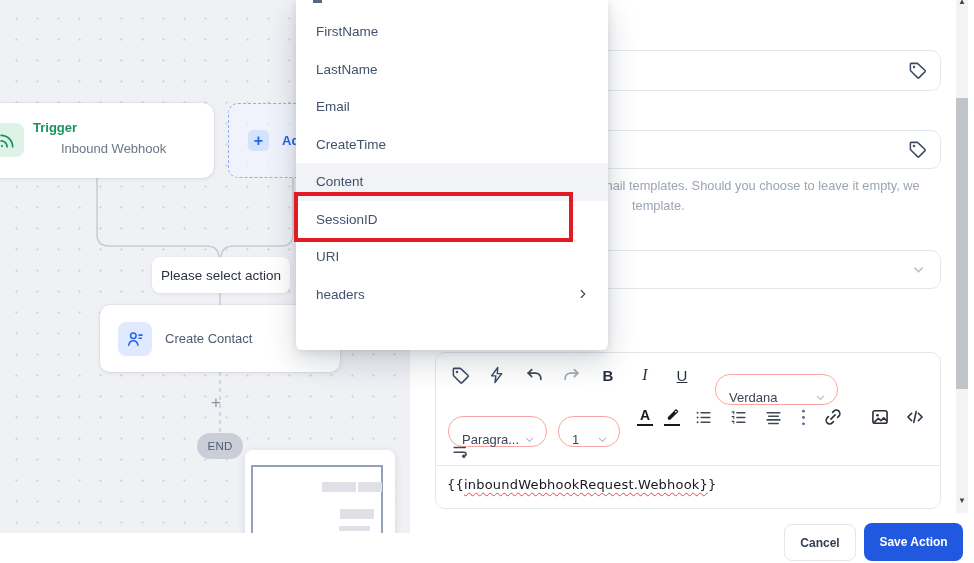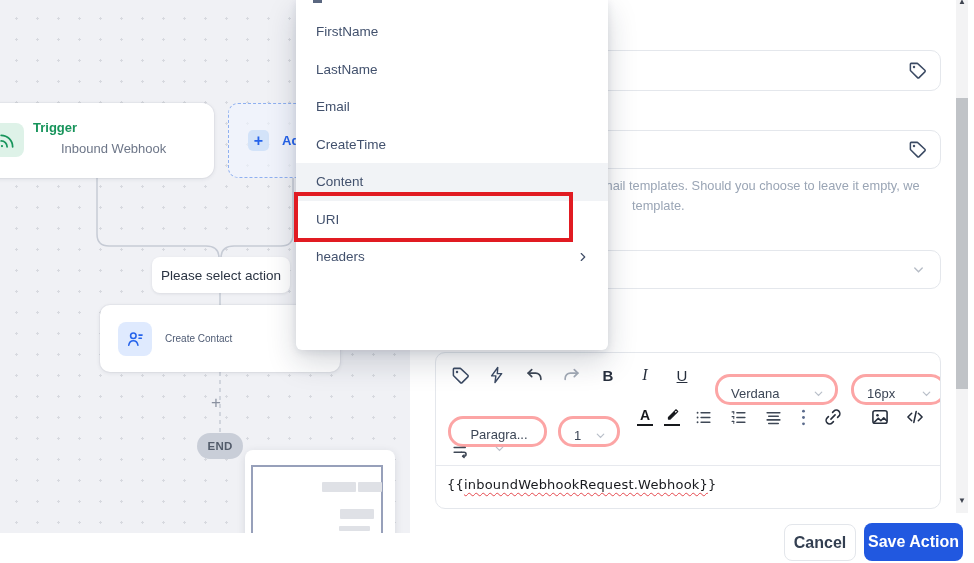--- a/index.html
+++ b/index.html
@@ -23,25 +23,25 @@
   .plus-sq { width:21px; height:21px; border-radius:5px; background:#d3e3f9; color:#2563eb; font-size:16px; font-weight:700;
     display:flex; align-items:center; justify-content:center; line-height:1; }
   .add-label { color:#2563eb; font-weight:700; font-size:13px; }
 
   .select-action { left:152px; top:257px; width:138px; height:36px; background:#fff; border-radius:8px;
     box-shadow:0 1px 3px rgba(29,41,61,.10); display:flex; align-items:center; justify-content:center;
     font-size:13.5px; color:#2a3342; }
 
   .create-card { left:100px; top:305px; width:240px; height:67px; border-radius:10px; display:flex; align-items:center; padding-left:18px; gap:13px; }
   .contact-icon-sq { background:#dfeafe; }
-  .create-label { font-size:10px; color:#4d5a73; }
+  .create-label { font-size:13px; color:#4d5a73; }
 
   .conn-plus { left:211px; top:393px; font-size:17px; color:#8a91a0; }
   .end-pill { left:197px; top:433px; width:46px; height:26px; background:#c9ced8; border-radius:13px;
-    display:flex; align-items:center; justify-content:center; font-size:11.5px; font-weight:700; color:#535c6b; letter-spacing:.3px; }
+    display:flex; align-items:center; justify-content:center; font-size:11.5px; font-weight:400; color:#535c6b; letter-spacing:.3px; }
 
   .preview-card { left:245px; top:450px; width:150px; height:120px; background:#fff; border-radius:8px; box-shadow:0 2px 8px rgba(29,41,61,.12); }
   .preview-rect { left:6px; top:15px; width:132px; height:83px; border:2px solid #97a0ba; background:#fff; }
   .pv-bar { background:#dfe1e6; border-radius:1px; }
 
   
   .panel { left:410px; top:0; width:564px; height:563px; background:#fff; }
   .field { position:absolute; border:1px solid #e4e7ec; border-radius:10px; background:#fff; }
   .field input { border:none; outline:none; width:100%; height:100%; background:transparent; font-size:14px; padding:0 40px 0 14px; color:#2a3342; }
   .tag-btn { position:absolute; right:13px; top:50%; transform:translateY(-50%); width:20px; height:20px; color:#3b4a63; cursor:pointer; display:flex; align-items:center; justify-content:center; }
@@ -52,30 +52,30 @@
   .tb-row { display:flex; align-items:center; padding:0 12px; }
   .tb-row1 { height:44px; gap:13px; }
   .tb-row2 { height:40px; gap:11px; }
   .tb-row3 { height:28px; }
   .tb-btn { width:24px; height:24px; display:flex; align-items:center; justify-content:center; color:#3f4856; cursor:pointer; flex:0 0 auto; }
   .tb-txt { font-size:15px; color:#272f3d; }
   .tb-bold { font-weight:700; font-size:15px; }
   .tb-italic { font-style:italic; font-family:"Liberation Serif",serif; font-size:16px; }
   .tb-under { text-decoration:underline; font-size:15px; }
   .tb-disabled { color:#a3aab6; }
-  .tb-select { height:31px; border:3px solid #fca5a5; border-radius:15px; display:flex; align-items:center; justify-content:space-between;
-    padding:8px 10px 0 13px; font-size:13px; color:#3c4656; cursor:pointer; flex:0 0 auto; background:#fff;margin-top:28px; }
+  .tb-select { height:31px; border:1px solid #fca5a5; border-radius:15px; display:flex; align-items:center; justify-content:space-between;
+    padding:16px 10px 0 13px; font-size:13px; color:#3c4656; cursor:pointer; flex:0 0 auto; background:#fff;margin-top:28px; }
   .tb-select .chev { color:#b9bfc9; }
   .underbar { display:flex; flex-direction:column; align-items:center; gap:2px; cursor:pointer; }
   .underbar .bar { width:16px; height:2.5px; background:#17191d; }
   .ed-content { border-top:1px solid #e7e9ee; height:38px; display:flex; align-items:center; padding:0 11px; font-size:13px; color:#17191d;
     font-family:"DejaVu Sans",sans-serif; letter-spacing:.2px; }
   .squiggle { text-decoration:underline; text-decoration-style:wavy; text-decoration-color:#e5484d; text-decoration-thickness:1px; text-underline-offset:3px; }
 
-  .btn { border-radius:8px; font-size:16px; display:flex; align-items:center; justify-content:center; cursor:pointer; }
+  .btn { border-radius:8px; font-size:12px; display:flex; align-items:center; justify-content:center; cursor:pointer; }
   .btn-cancel { left:784px; top:524px; width:72px; height:37px; background:#fff; border:1px solid #e3e6eb; color:#333f51; font-weight:600; }
   .btn-save { left:864px; top:523px; width:99px; height:38px; background:#2158e0; color:#fff; font-weight:700; }
 
   
   .sb-track { left:956px; top:0; width:12px; height:513px; background:#f3f3f4; }
   .sb-thumb { left:0; top:98px; width:12px; height:291px; background:#c0c3c7; }
   .sb-arrow { width:12px; text-align:center; font-size:8px; color:#3f4450; line-height:8px; }
 
   
   .dropdown { left:296px; top:0; width:312px; height:350px; background:#fff; border-radius:0 0 6px 6px;
@@ -207,32 +207,24 @@
       <span class="tb-btn tb-txt tb-italic">I</span>
       <span class="tb-btn tb-txt tb-under">U</span>
       <span class="tb-select" style="width:123px;margin-left:8px;">
         <span>Verdana</span>
         <span class="chev">
           <svg width="13" height="13" viewBox="0 0 24 24" fill="none" stroke="currentColor" stroke-width="2.2" stroke-linecap="round">
               <path d="m6 9.5 6 6 6-6"></path>
             </svg>
         </span>
       </span>
-      <span class="tb-select" style="width:95px;">
-        <span>16px</span>
-        <span class="chev">
-          <svg width="13" height="13" viewBox="0 0 24 24" fill="none" stroke="currentColor" stroke-width="2.2" stroke-linecap="round">
-              <path d="m6 9.5 6 6 6-6"></path>
-            </svg>
-        </span>
-      </span>
     </div>
 
     <div class="tb-row tb-row2">
-      <span class="tb-select" style="width:99px;flex-direction:column;">
+      <span class="tb-select" style="width:99px;">
         <span>Paragra...</span>
         <span class="chev">
           <svg width="13" height="13" viewBox="0 0 24 24" fill="none" stroke="currentColor" stroke-width="2.2" stroke-linecap="round">
               <path d="m6 9.5 6 6 6-6"></path>
             </svg>
         </span>
       </span>
       <span class="tb-select" style="width:62px;">
         <span>1</span>
         <span class="chev">
@@ -341,20 +333,23 @@
   <div class="dd-item">
       <span>Email</span>
     </div>
   <div class="dd-item">
       <span>CreateTime</span>
     </div>
   <div class="dd-item hl">
       <span>Content</span>
     </div>
   <div class="dd-item">
+      <span>SessionID</span>
+    </div>
+  <div class="dd-item">
       <span>URI</span>
     </div>
   <div class="dd-item">
     <span>headers</span>
     <span style="color:#3f4c66;">
       <svg width="14" height="14" viewBox="0 0 24 24" fill="none" stroke="currentColor" stroke-width="2" stroke-linecap="round" stroke-linejoin="round">
           <path d="m9 6 6 6-6 6"></path>
         </svg>
     </span>
   </div>

